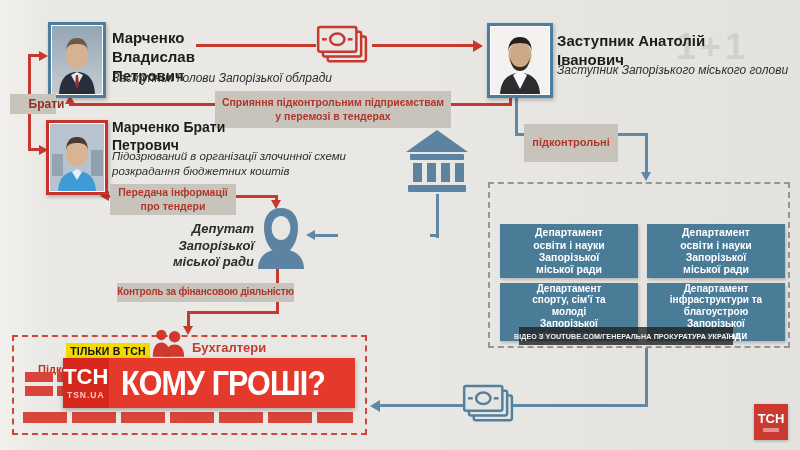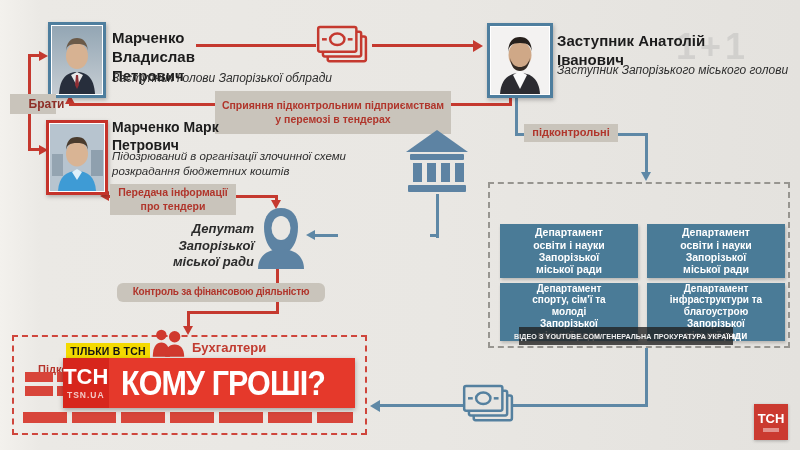--- a/index.html
+++ b/index.html
@@ -95,43 +95,43 @@
   <div class="vl" style="left:28px; top:54px; height:97px;"></div>
   <div class="hl" style="left:28px; top:54px; width:12px;"></div>
   <div class="arr r" style="left:39px; top:50.5px;"></div>
   <div class="hl" style="left:28px; top:148px; width:12px;"></div>
   <div class="arr r" style="left:39px; top:144.5px;"></div>
   <div class="tag" style="left:10px; top:94px; width:46px; height:20px; font-size:12px; color:#8e2f28;padding-left:27px;">Брати</div>
 
   <div class="arr u" style="left:65px; top:95px;"></div>
   <div class="vl" style="left:69px; top:102px; height:4px;"></div>
   <div class="hl" style="left:69px; top:103px; width:147px;"></div>
-  <div class="tag" style="left:215px; top:91px; width:236px; height:43px; font-size:10.5px; padding:0 6px;">Сприяння підконтрольним підприємствам у перемозі в тендерах</div>
+  <div class="tag" style="left:215px; top:91px; width:236px; height:37px; font-size:10.5px; padding:0 6px;">Сприяння підконтрольним підприємствам у перемозі в тендерах</div>
   <div class="hl" style="left:450px; top:103px; width:62px;"></div>
   <div class="vl" style="left:509px; top:93px; height:12px;"></div>
 
   <div class="vl blue" style="left:515px; top:93px; height:43px;"></div>
   <div class="hl blue" style="left:515px; top:133px; width:12px;"></div>
-  <div class="tag" style="left:524px; top:124px; width:94px; height:18px; font-size:11px;">підконтрольні</div>
+  <div class="tag" style="left:524px; top:124px; width:94px; height:38px; font-size:11px;">підконтрольні</div>
   <div class="hl blue" style="left:618px; top:133px; width:30px;"></div>
   <div class="vl blue" style="left:645px; top:133px; height:39px;"></div>
   <div class="arr blue d" style="left:641px; top:172px;"></div>
 
   <div class="photo" style="left:46px; top:120px; border:3px solid #c5332b;">
     <svg width="54" height="67" viewBox="0 0 54 67">
       <rect width="54" height="67" fill="#b7c4cf"></rect>
       <rect x="2" y="30" width="11" height="22" fill="#94a4b1"></rect>
       <rect x="41" y="26" width="12" height="26" fill="#8fa0ae"></rect>
       <path d="M8,67 C9,53 16,47 27,47 C38,47 45,53 46,67 Z" fill="#3e9bd5"></path>
       <path d="M22,48 L27,56 L32,48 L27,45 Z" fill="#dff0fa"></path>
       <ellipse cx="27" cy="30" rx="11" ry="12.5" fill="#d9b494"></ellipse>
       <path d="M16,28 C16,17 20,13 27,13 C34,13 38,17 38,28 C38,21 34,19 27,19 C20,19 16,21 16,28 Z" fill="#4a3b2d"></path>
     </svg>
   </div>
-  <div class="pname" style="left:112px; top:119px; width:145px; font-size:14px; line-height:1.25;">Марченко Марк Петрович</div>
+  <div class="pname" style="left:112px; top:119px; width:145px; font-size:14px; line-height:1.25;">Марченко Брати Петрович</div>
   <div class="ptitle" style="left:112px; top:149px; width:240px; font-size:11.5px; line-height:1.3;">Підозрюваний в організації злочинної схеми розкрадання бюджетних коштів</div>
 
   <div class="abs" style="left:405px; top:130px; z-index:2;">
     <svg width="64" height="64" viewBox="0 0 64 64" fill="#5d83a3">
       <polygon points="32,0 63,22 1,22"></polygon>
       <rect x="5" y="24" width="54" height="6" rx="1"></rect>
       <rect x="8" y="33" width="9" height="19"></rect>
       <rect x="22" y="33" width="9" height="19"></rect>
       <rect x="36" y="33" width="9" height="19"></rect>
       <rect x="50" y="33" width="9" height="19"></rect>
@@ -154,21 +154,21 @@
       <ellipse cx="25" cy="21" rx="9.5" ry="12" fill="#e9e7e3"></ellipse>
       <path d="M2,62 C2,48 13,42 25,42 C37,42 48,48 48,62 Z" fill="#5d83a3"></path>
     </svg>
   </div>
 
   <div class="arr blue l" style="left:306px; top:230px;"></div>
   <div class="hl blue" style="left:314px; top:234px; width:24px;"></div>
   <div class="hl blue" style="left:430px; top:234px; width:9px;"></div>
 
   <div class="vl" style="left:276px; top:267px; height:47px;"></div>
-  <div class="tag" style="left:117px; top:283px; width:208px; height:19px; font-size:10px; letter-spacing:-0.2px; white-space:nowrap;border-radius:6px;">Контроль за фінансовою діяльністю</div>
+  <div class="tag" style="left:117px; top:283px; width:177px; height:19px; font-size:10px; letter-spacing:-0.2px; white-space:nowrap;">Контроль за фінансовою діяльністю</div>
   <div class="hl" style="left:187px; top:311px; width:92px;"></div>
   <div class="vl" style="left:187px; top:311px; height:16px;"></div>
   <div class="arr d" style="left:183px; top:326px;"></div>
 
   <div class="abs" style="left:488px; top:182px; width:302px; height:166px; border:2px dashed #979590; z-index:1;"></div>
   <div class="dept" style="left:500px; top:224px; width:138px; height:54px; font-size:10.5px;">Департамент освіти і науки Запорізької міської ради</div>
   <div class="dept" style="left:647px; top:224px; width:138px; height:54px; font-size:10.5px;">Департамент освіти і науки Запорізької міської ради</div>
   <div class="dept" style="left:500px; top:283px; width:138px; height:58px;">Департамент спорту, сім'ї та молоді Запорізької міської ради</div>
   <div class="dept" style="left:647px; top:283px; width:138px; height:58px;">Департамент інфраструктури та благоустрою Запорізької міської ради</div>
 

